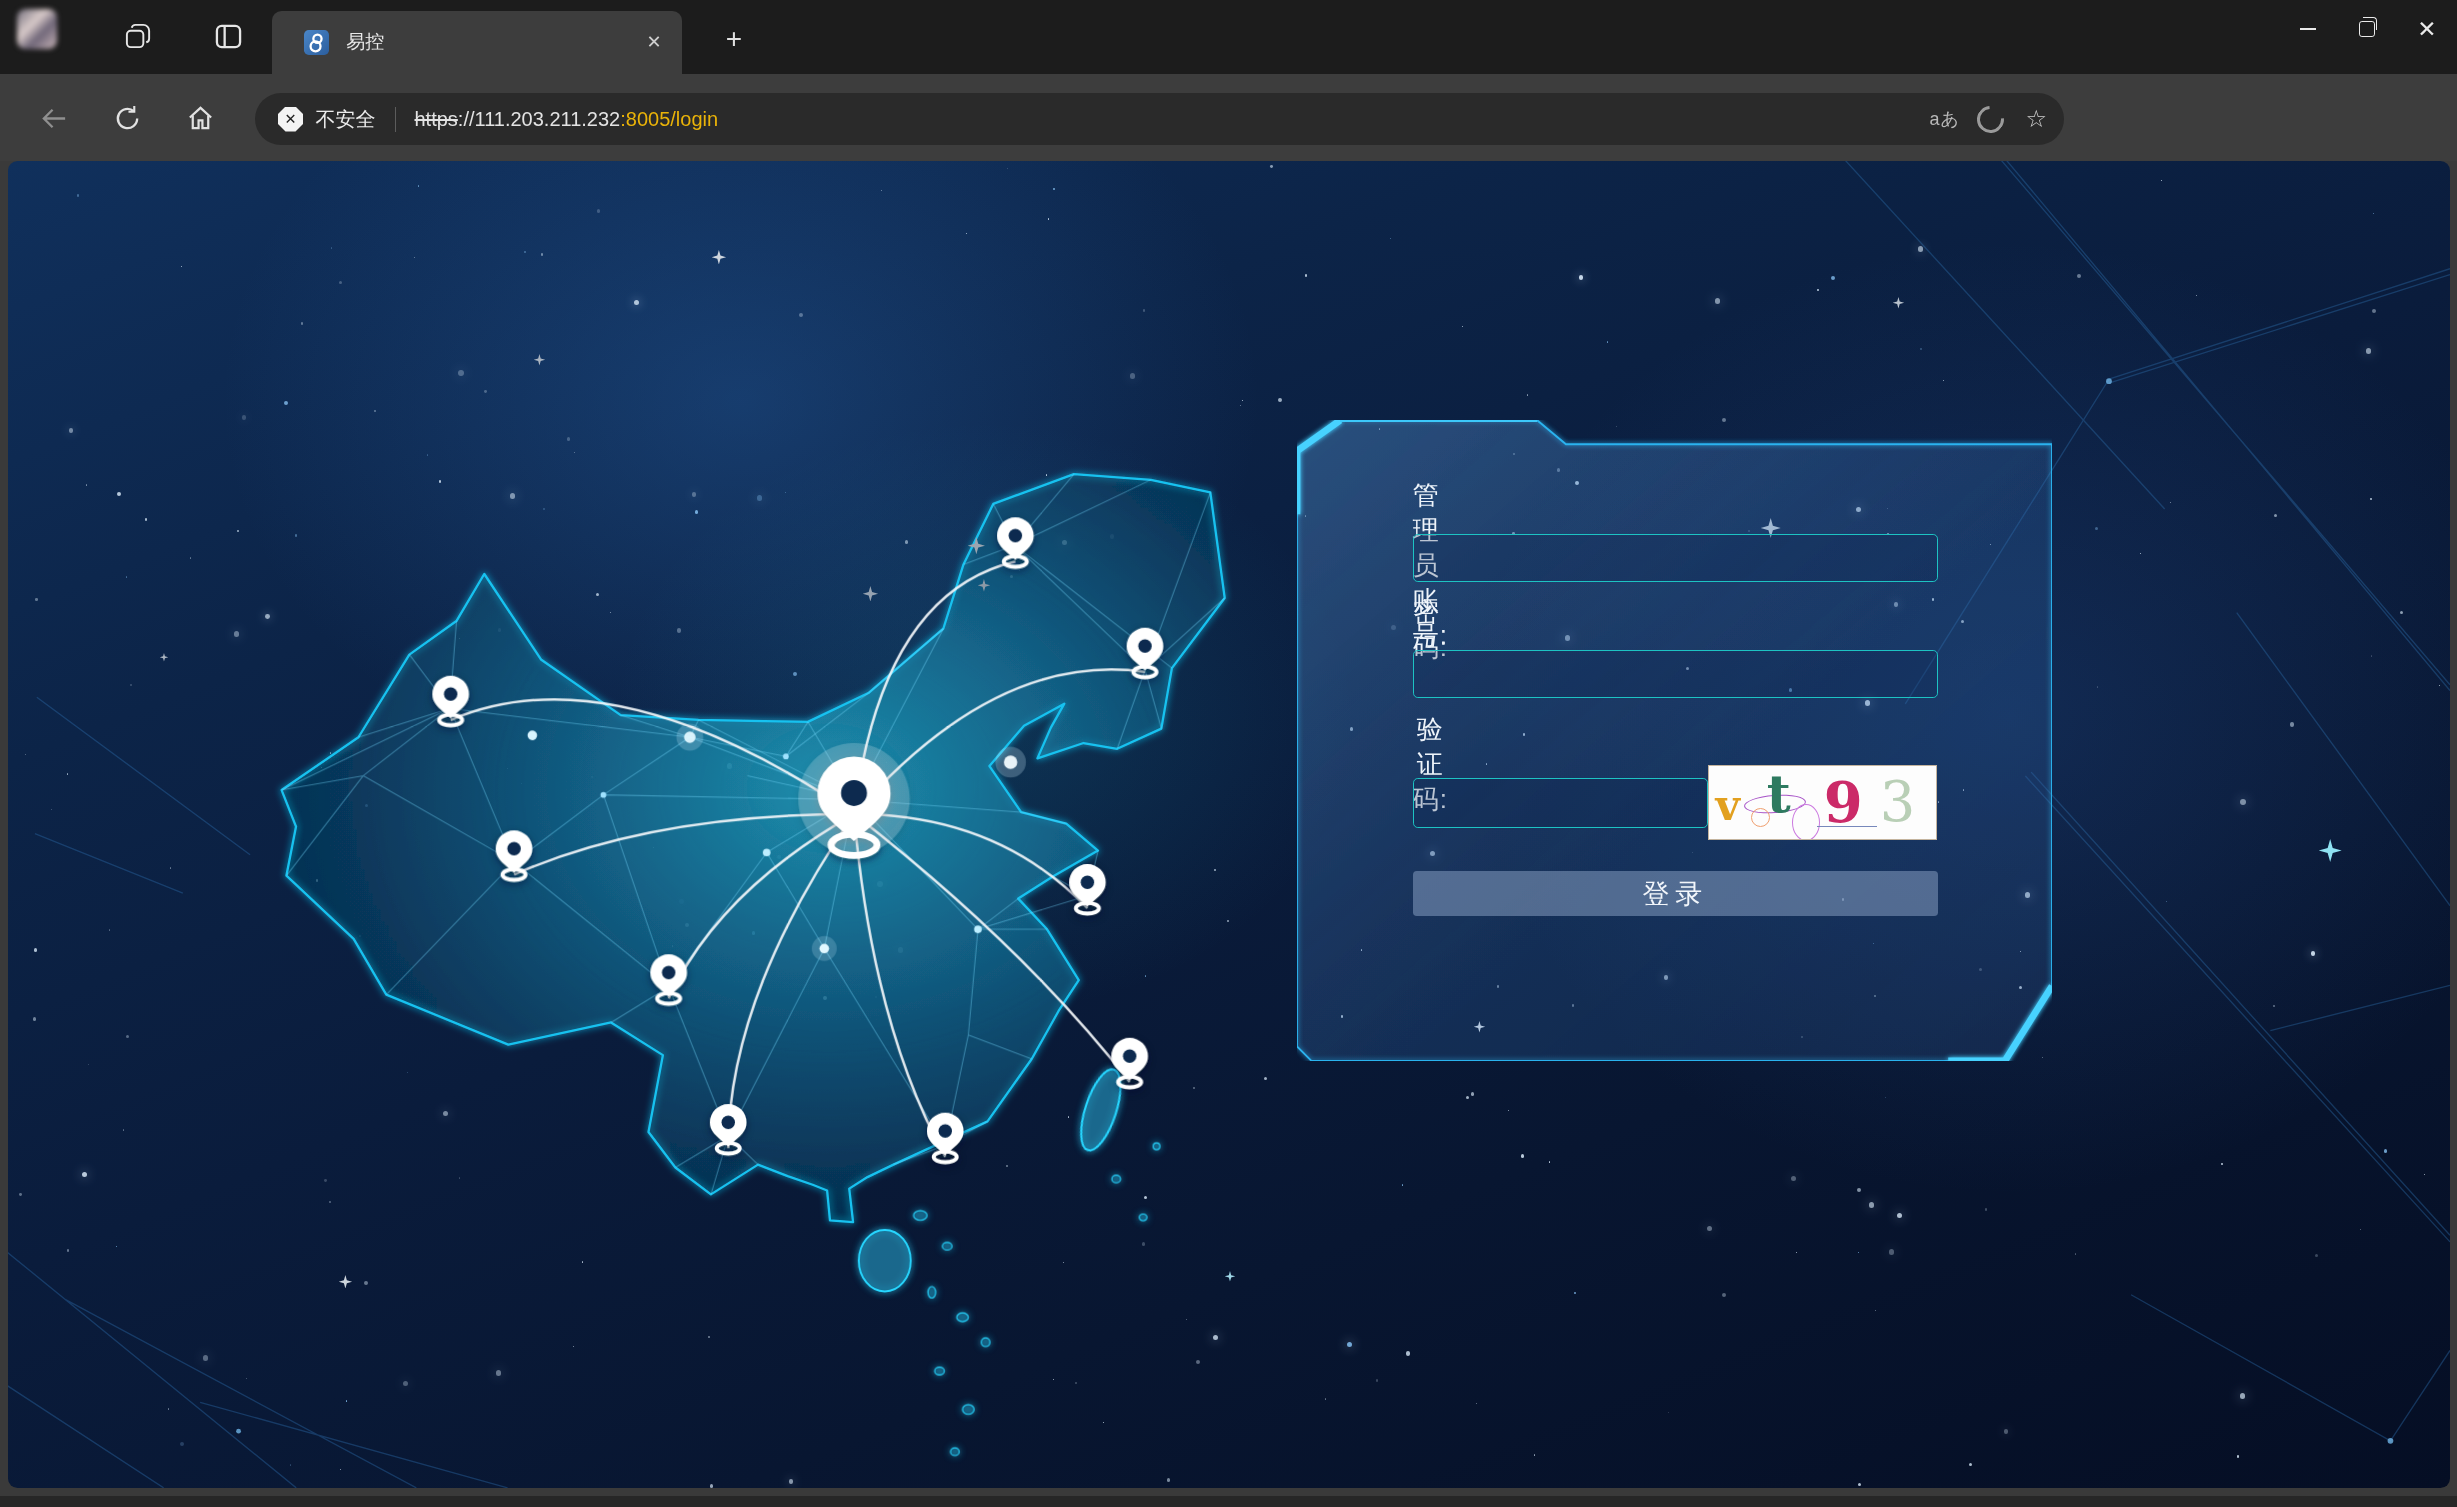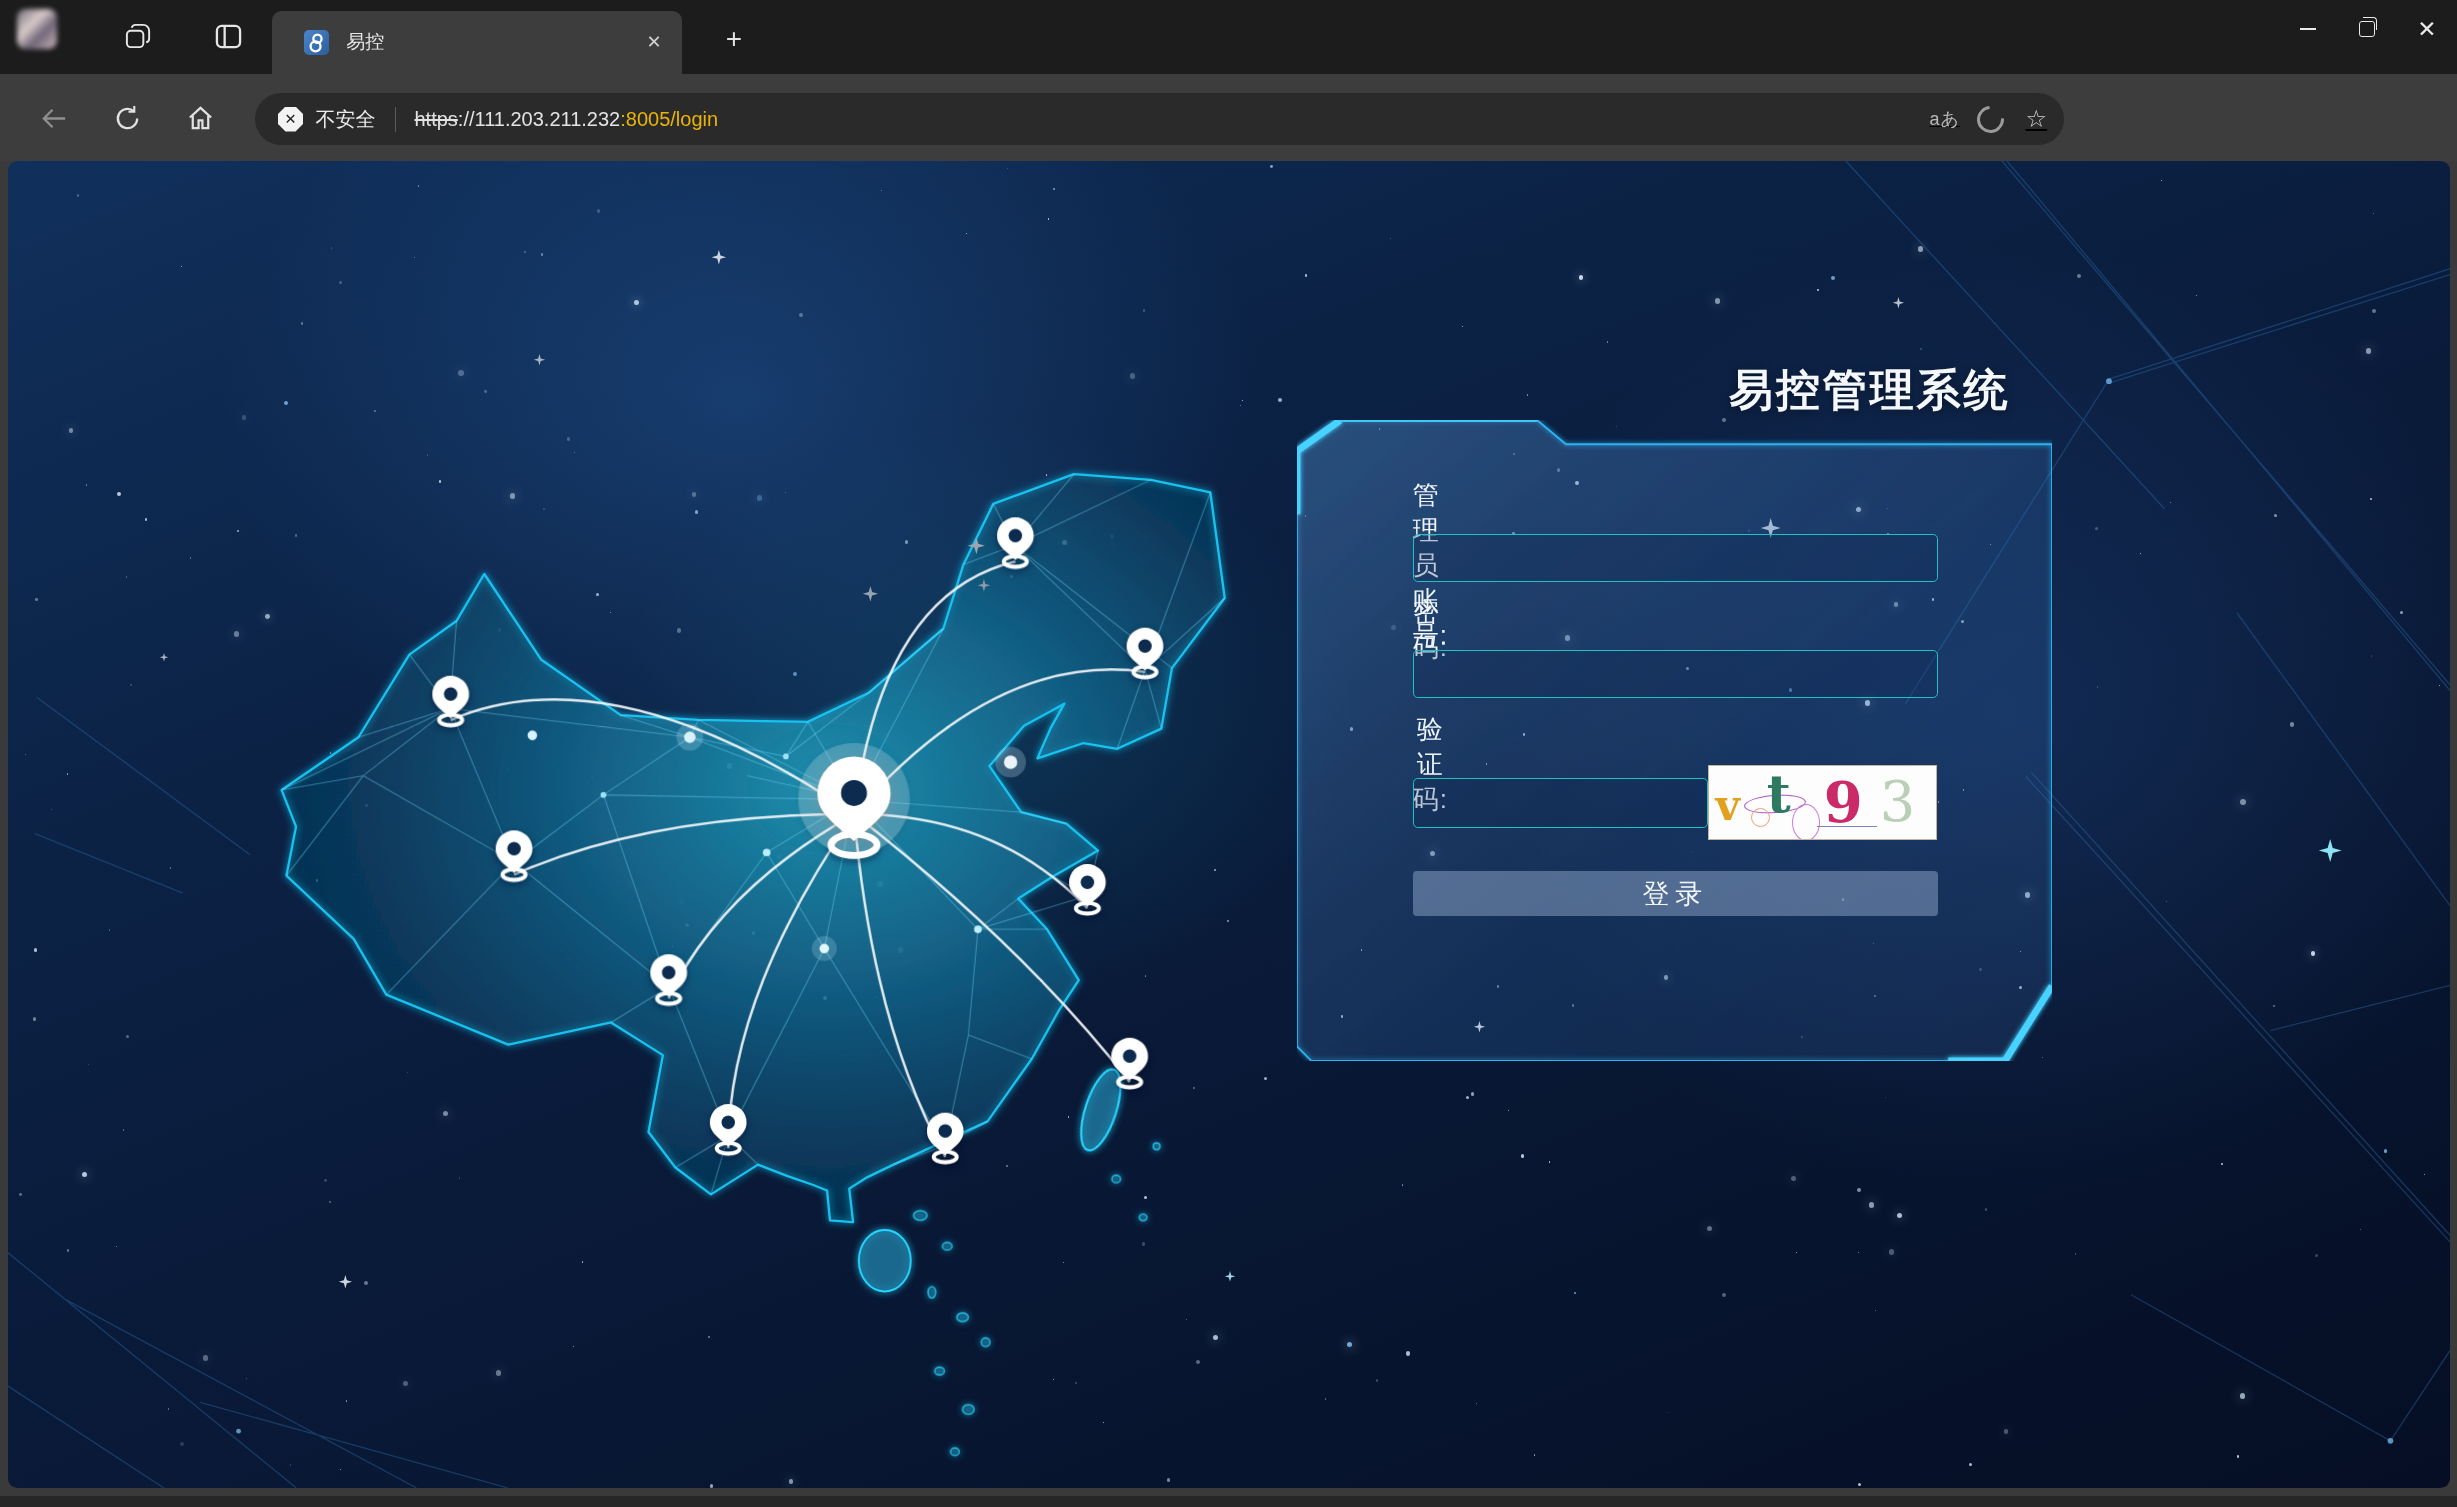--- a/index.html
+++ b/index.html
@@ -26,21 +26,21 @@
               display:flex;align-items:center;}
   .sec-chip{display:flex;align-items:center;margin-left:23px;}
   .octagon{width:25px;height:25px;background:#f3f3f3;color:#1e1e1e;font-size:14.4px;font-weight:bold;
            display:flex;align-items:center;justify-content:center;
            clip-path:polygon(30% 0,70% 0,100% 30%,100% 70%,70% 100%,30% 100%,0 70%,0 30%);}
   .sec-label{color:#ececec;font-size:20px;margin-left:12.5px;}
   .chip-div{width:1px;height:25px;background:#5c5c5c;margin:0 19px;}
   .url{font-size:20px;color:#e3e3e3;white-space:nowrap;}
   .url .strike{text-decoration:line-through;}
   .url .dim{color:#eab308;}
-  .bar-right{position:absolute;right:1.9px;top:0;height:52px;display:flex;align-items:center;text-decoration:underline;}
+  .bar-right{position:absolute;right:1.9px;top:0;height:52px;display:flex;align-items:center;}
   .bar-ic{width:40px;height:40px;margin-right:5.8px;display:flex;align-items:center;justify-content:center;color:#b9b9b9;}
   .translate{font-size:18px;letter-spacing:1px;}
   .swirl{width:21px;height:21px;border-radius:50%;border:3.8px solid #9a9a9a;border-top-color:transparent;transform:rotate(40deg);}
   .star-g{font-size:24px;color:#cfcfcf;font-weight:400;}
   .after-bar{position:absolute;top:93px;display:flex;align-items:center;}
   .tool-ic{width:42px;height:42px;margin:0 4.8px;display:flex;align-items:center;justify-content:center;color:#dedede;}
   .v-div{width:1px;height:27px;background:#5c5c5c;margin:0 5.8px;}
   .dots{font-size:25px;color:#e3e3e3;letter-spacing:1px;}
   .copilot{width:31px;height:31px;border-radius:50%;position:relative;
            background:conic-gradient(from 210deg,#2aa7f2,#6a5bf5 22%,#e34fa0 48%,#f5a623 66%,#7ee0d2 82%,#2aa7f2);}
@@ -602,21 +602,20 @@
         <div class="sparkle" style="left:970px;top:418px;width:12.5px;height:12.5px;background:#8d99a6;"></div>
         <div class="sparkle" style="left:526px;top:193px;width:11.5px;height:11.5px;background:#aab4c0;"></div>
         <div class="sparkle" style="left:1466px;top:860px;width:11.5px;height:11.5px;background:#dfe6ee;"></div>
         <div class="sparkle" style="left:331px;top:1114px;width:13.4px;height:13.4px;background:#cdd5dd;"></div>
         <div class="sparkle" style="left:2311px;top:678px;width:23px;height:23px;background:#8fe2f2;filter:drop-shadow(0 0 7.7px #57d8ef);"></div>
         <div class="sparkle" style="left:1217px;top:1110px;width:10.6px;height:10.6px;background:#9fd8e8;"></div>
         <div class="sparkle" style="left:152px;top:492px;width:8.6px;height:8.6px;background:#aab4c0;"></div>
         <div class="sparkle" style="left:1885px;top:136px;width:11.5px;height:11.5px;background:#b7c1cc;"></div>
       </div>
 
-    <div class="sys-title">易控管理系统</div>
 
     <svg class="panel-svg" width="755" height="641" viewBox="0 0 786 667">
       <defs>
         <linearGradient id="pf" x1="0" y1="0" x2="1" y2="1">
           <stop offset="0" stop-color="#5a9ada" stop-opacity="0.22"></stop>
           <stop offset="0.55" stop-color="#3a6fb4" stop-opacity="0.14"></stop>
           <stop offset="1" stop-color="#2a5a96" stop-opacity="0.12"></stop>
         </linearGradient>
         <filter id="pGlow" x="-10%" y="-10%" width="120%" height="120%">
           <feGaussianBlur stdDeviation="3" result="b"></feGaussianBlur>

